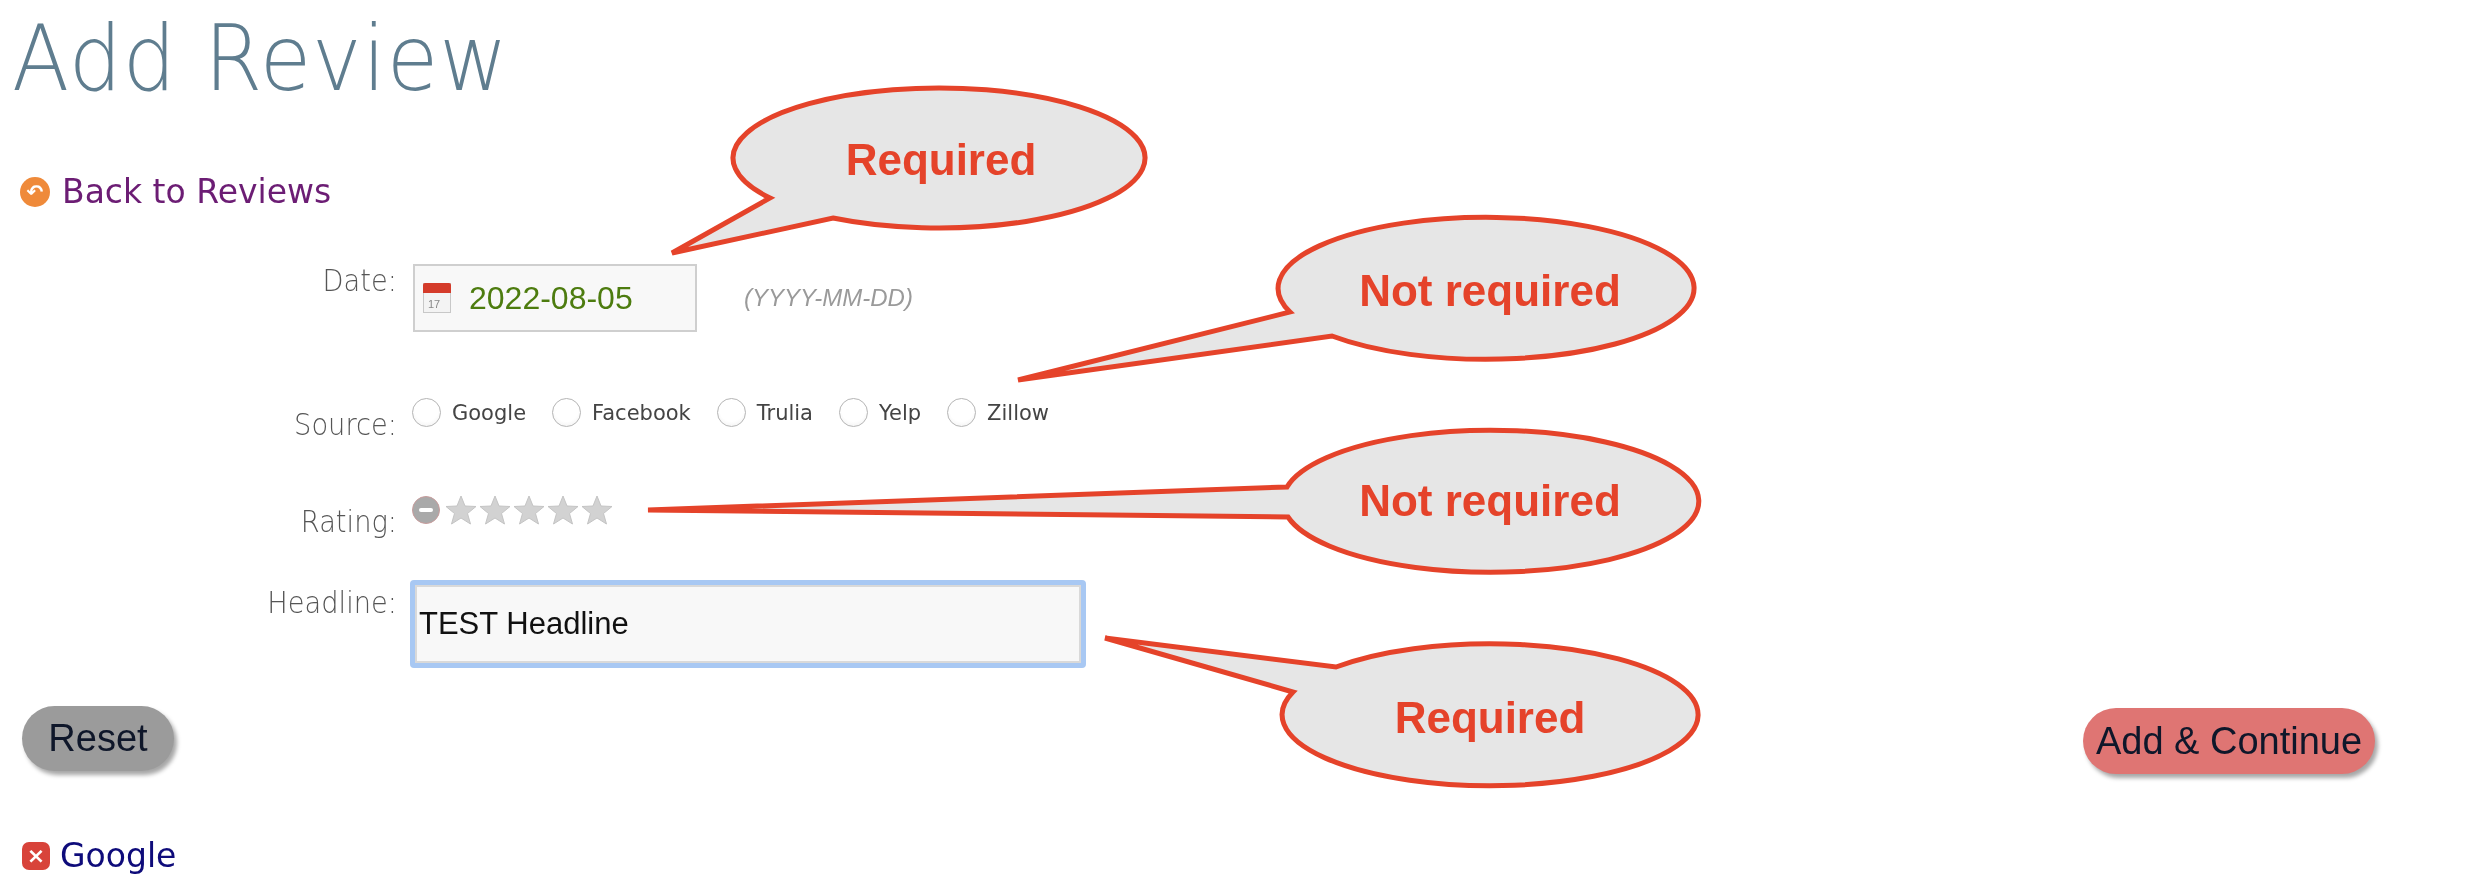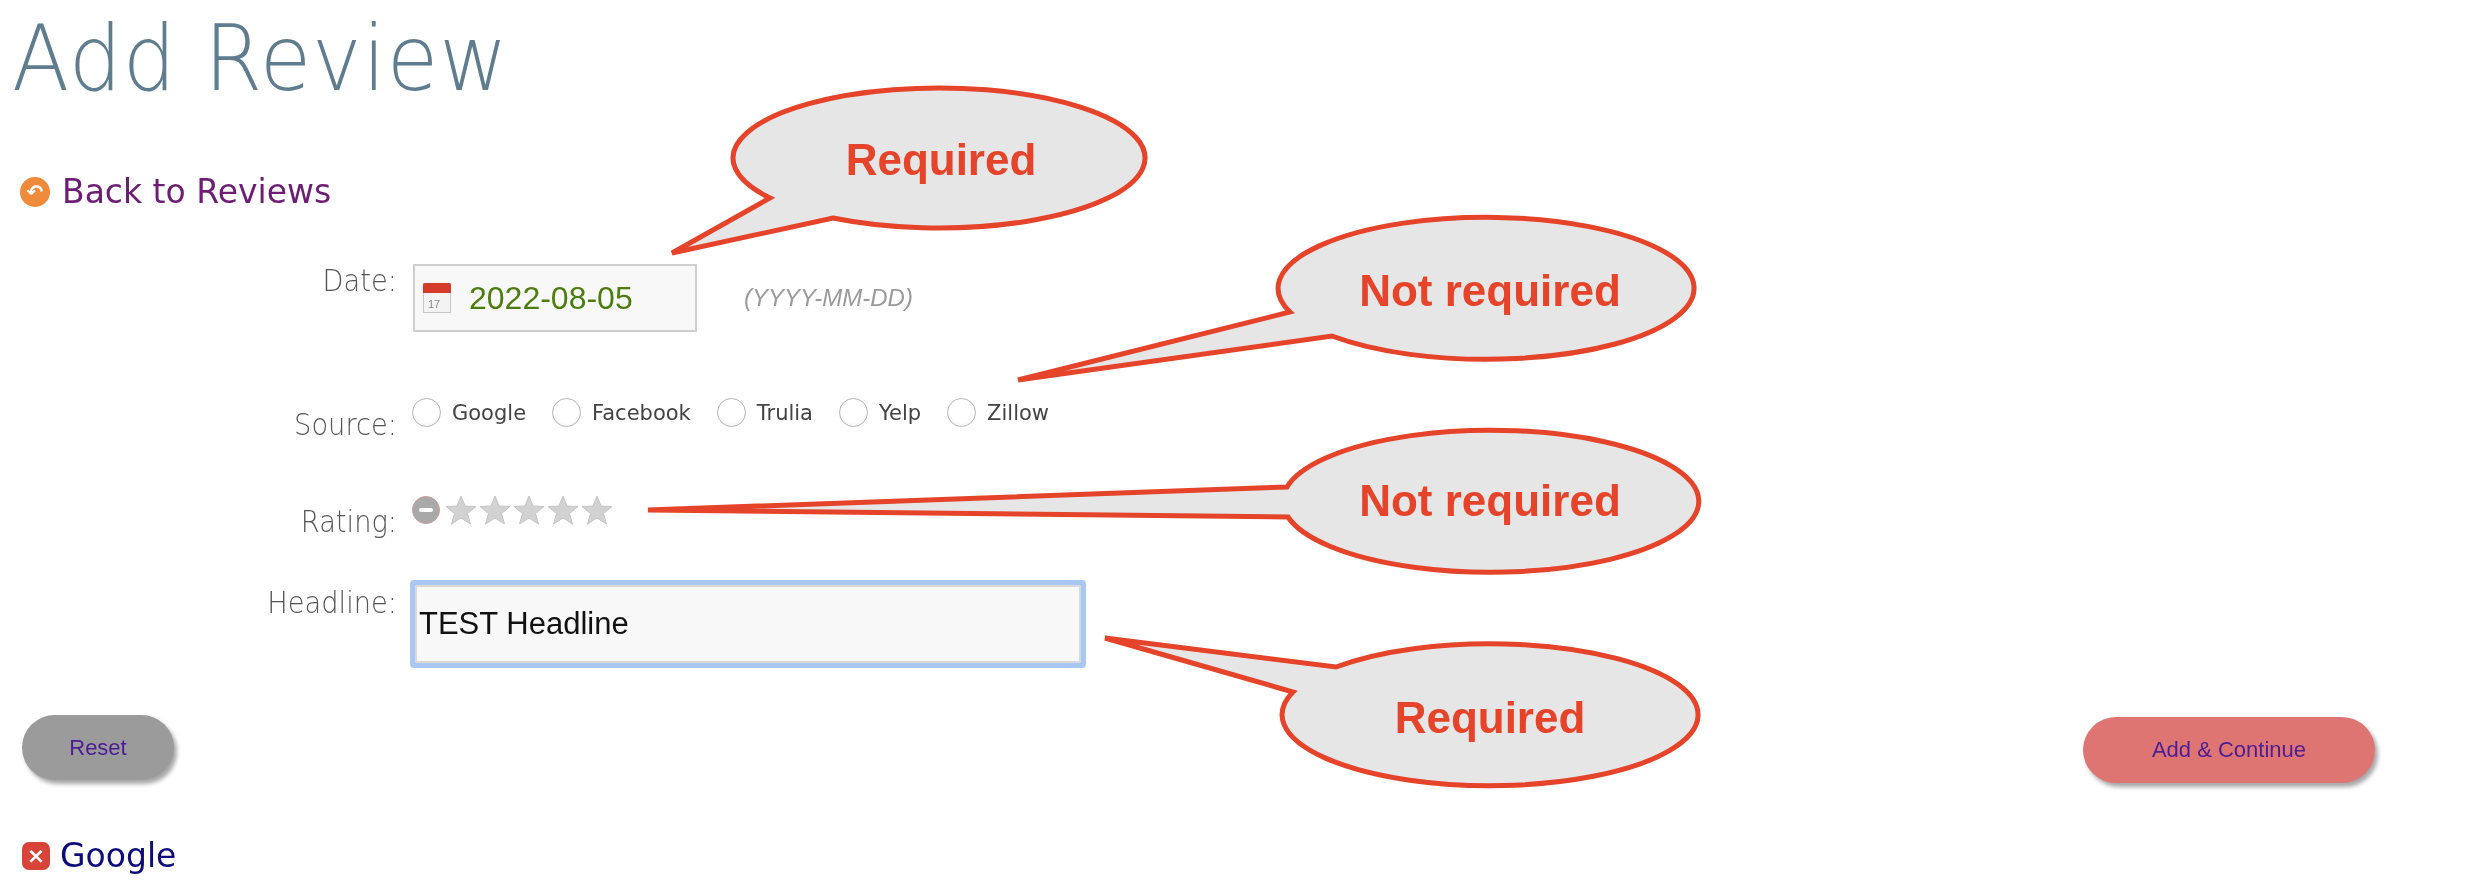--- a/index.html
+++ b/index.html
@@ -69,24 +69,23 @@
   .clear-rating::after { content: ""; width: 14px; height: 4px; background: #fff; border-radius: 2px; }
   .star { width: 34px; height: 32px; cursor: pointer; }
   .headline-box {
     left: 410px; top: 580px; width: 676px; height: 88px; box-sizing: border-box;
     border: 5px solid #a8c8f3; border-radius: 4px; background: #f8f8f8;
     box-shadow: inset 0 0 0 2px #d9d9d9;
     display: flex; align-items: center; padding-left: 4px;
     font-size: 31px; color: #111;
   }
   .btn {
-    border-radius: 34px; color: #4c1d95; font-size: 22px; display: flex;
+    border-radius: 34px; color: #0f172a; font-size: 38px; display: flex;
     align-items: center; justify-content: center; cursor: pointer;
     box-shadow: 3px 4px 4px rgba(0,0,0,0.35);
-    margin-top: 9px;
   }
   .reset-btn { left: 22px; top: 706px; width: 152px; height: 65px; background: #9b9b9b; }
   .add-btn { left: 2083px; top: 708px; width: 292px; height: 66px; background: #df7573; }
   .cancel-link {
     left: 22px; top: 836px; display: flex; align-items: center; gap: 10px;
     color: #0e0b7a; font-size: 33px; cursor: pointer; font-family: "DejaVu Sans", sans-serif;
   }
   .cancel-icon {
     width: 28px; height: 28px; background: #d8433a; border-radius: 7px;
     color: #fff; font-size: 22px; font-weight: bold; display: inline-flex;

